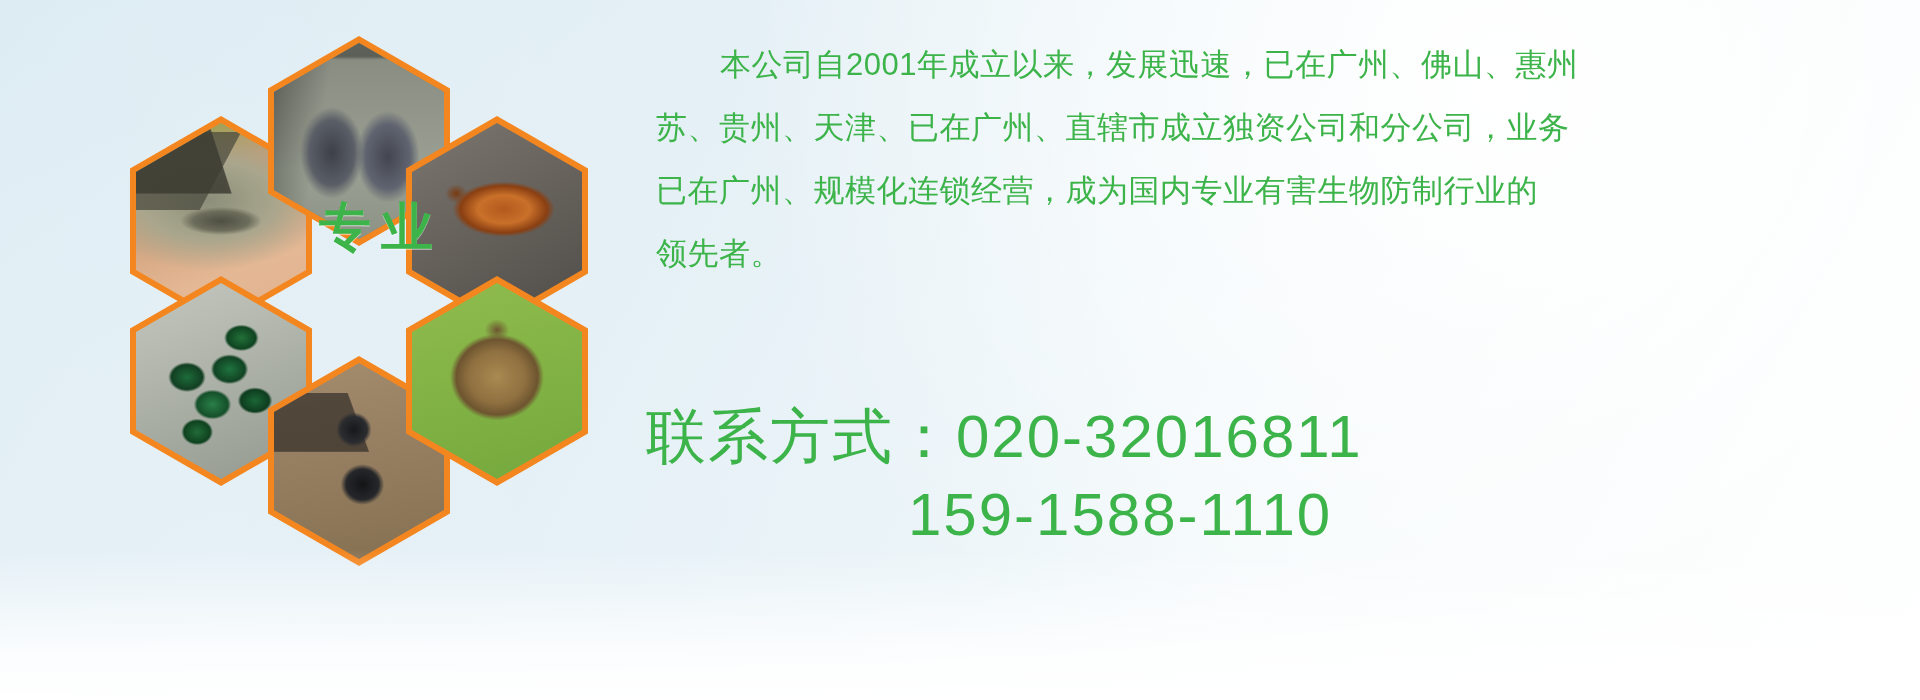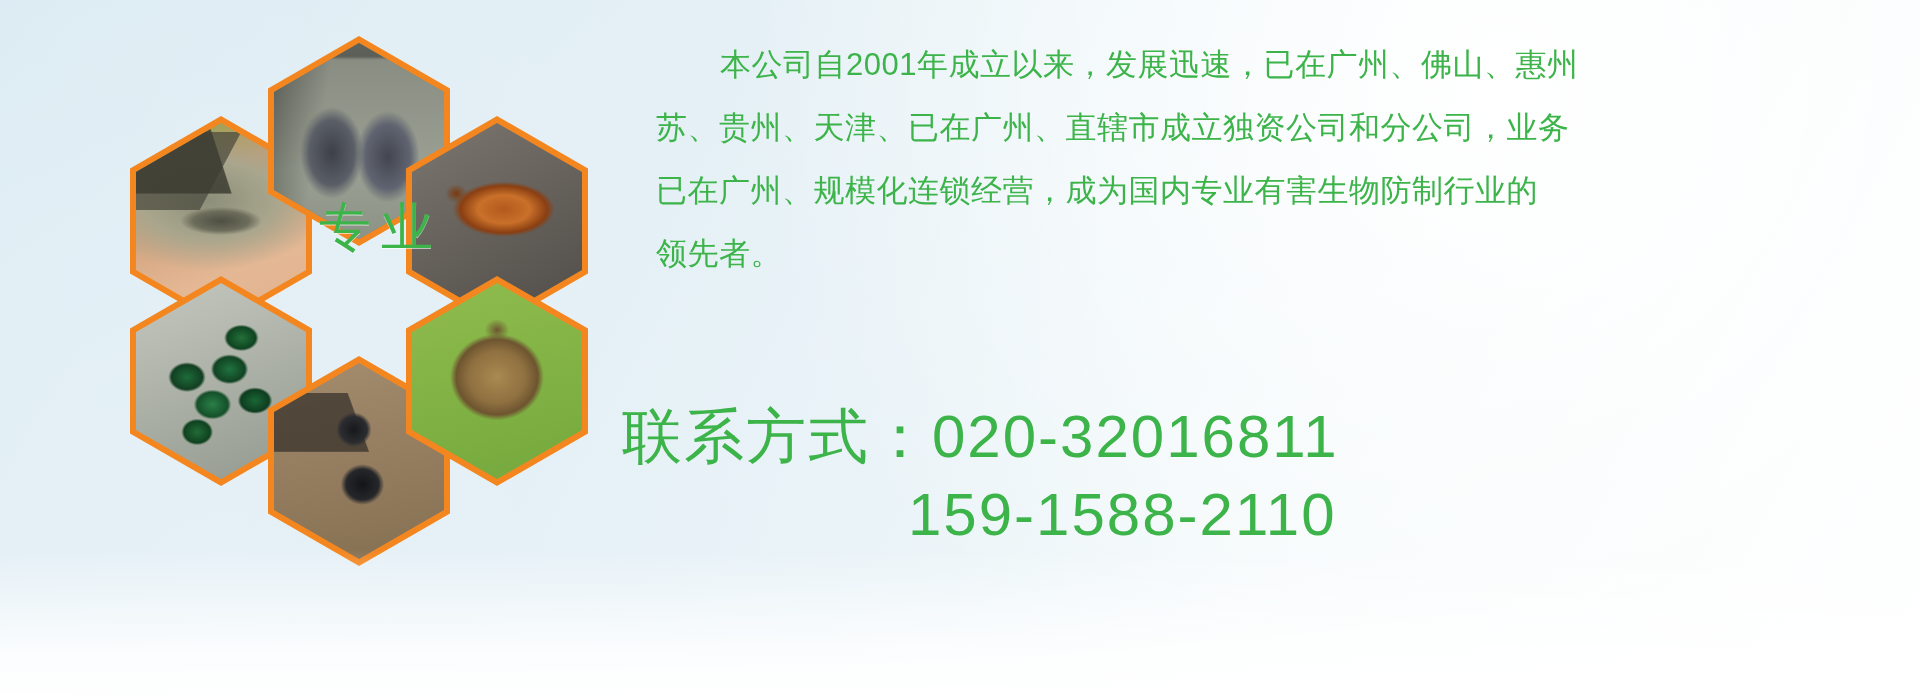--- a/index.html
+++ b/index.html
@@ -138,21 +138,21 @@
   }
 
   .hex-center-label {
     position: absolute;
     left: 186px;
     top: 188px;
     width: 190px;
     text-align: center;
     color: #3cb44a;
     font-size: 52px;
-    font-weight: normal;
+    font-weight: bold;
     letter-spacing: 10px;
     line-height: 1.22;
     text-indent: 10px;
     text-shadow: 0 1px 0 rgba(255,255,255,0.6);
   }
 
   
   .copy {
     position: absolute;
     left: 612px;
@@ -175,20 +175,21 @@
     left: 622px;
     top: 398px;
     width: 1250px;
     color: #3cb44a;
   }
   .contact .line1 {
     font-size: 60px;
     letter-spacing: 2px;
     line-height: 78px;
     white-space: nowrap;
+    margin-left: 24px;
   }
   .contact .line2 {
     font-size: 60px;
     letter-spacing: 2px;
     line-height: 78px;
     white-space: nowrap;
     padding-left: 286px;
   }
 </style>
 </head>
@@ -243,16 +244,16 @@
     <div class="intro">
       <p class="first">本公司自2001年成立以来，发展迅速，已在广州、佛山、惠州</p>
       <p>苏、贵州、天津、已在广州、直辖市成立独资公司和分公司，业务</p>
       <p>已在广州、规模化连锁经营，成为国内专业有害生物防制行业的</p>
       <p>领先者。</p>
     </div>
   </div>
 
   <div class="contact">
     <div class="line1"><span>联系方式：</span><span>020-32016811</span></div>
-    <div class="line2">159-1588-2110</div>
+    <div class="line2">159-1588-1110</div>
   </div>
 
 </div>
 
 </body></html>

